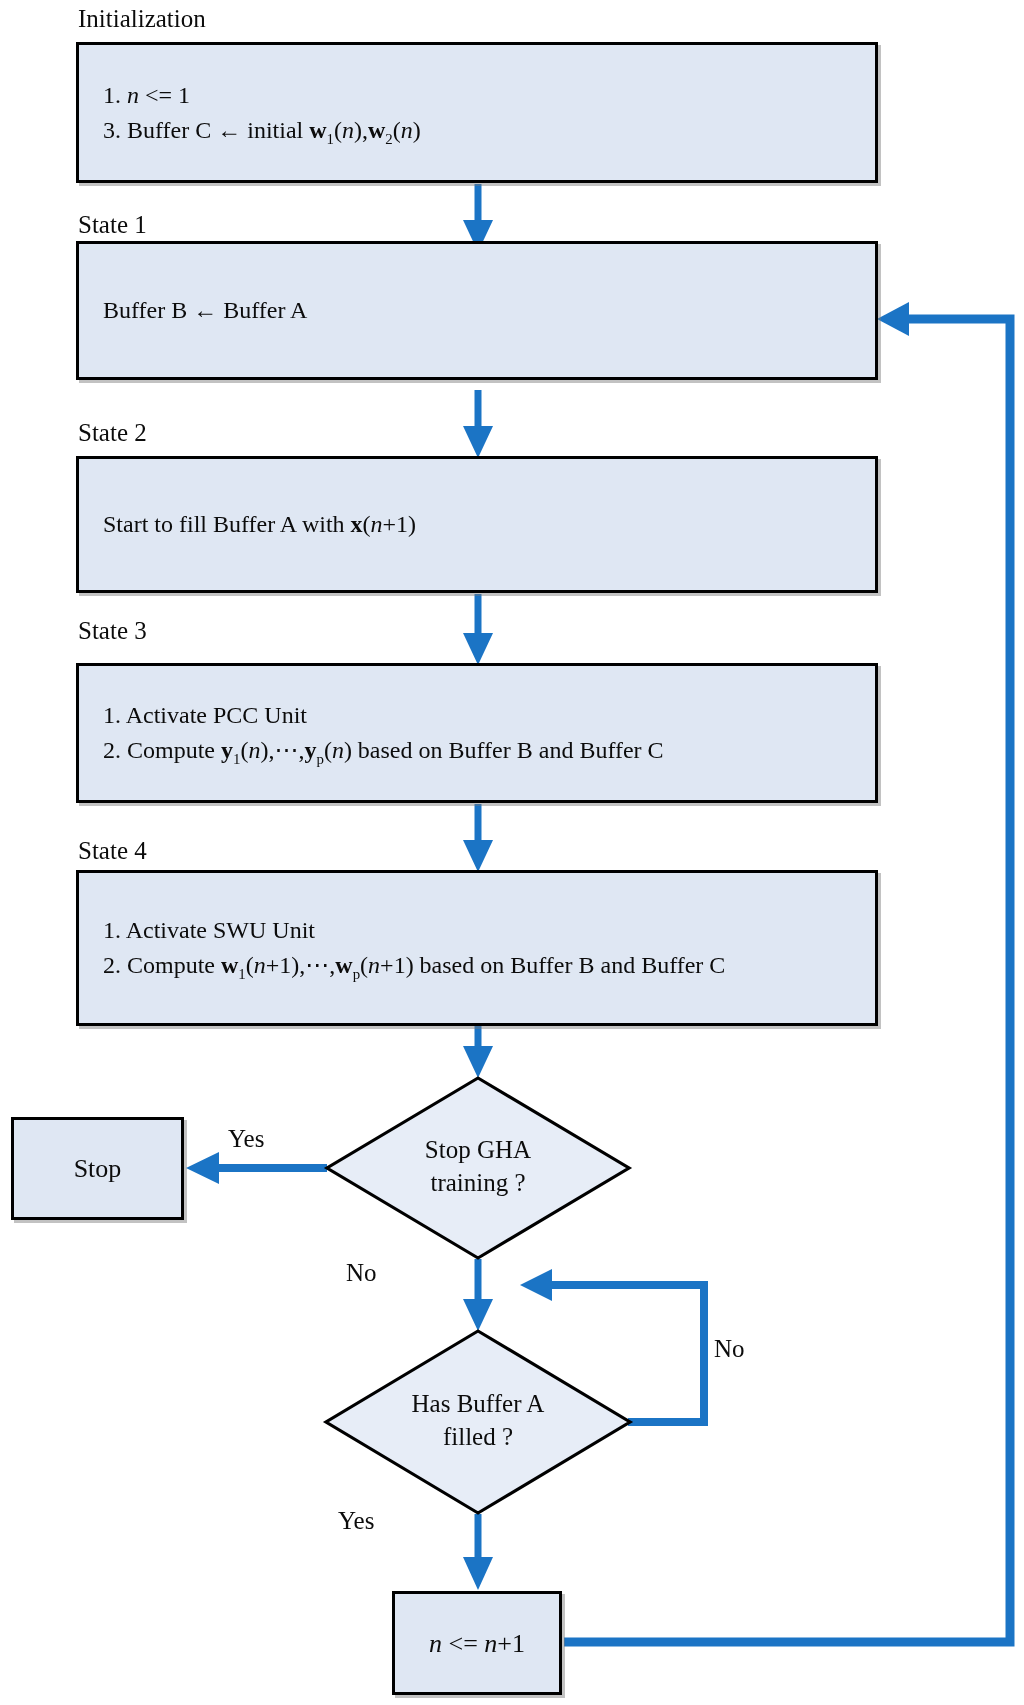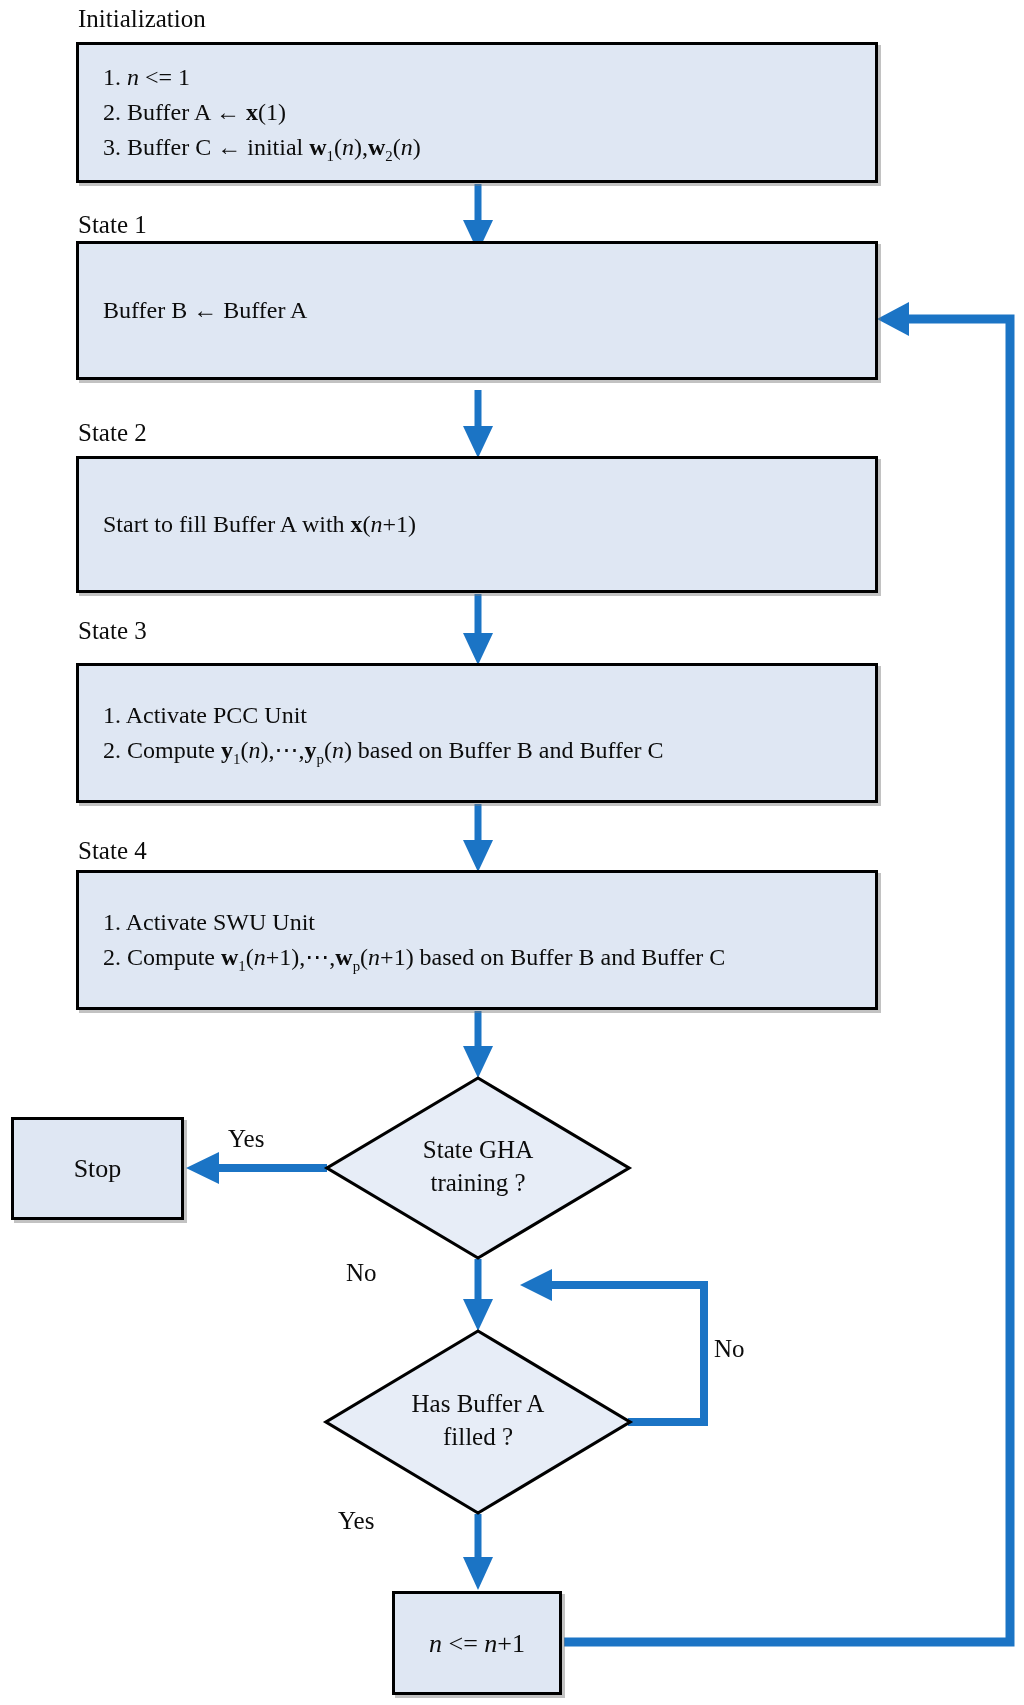--- a/index.html
+++ b/index.html
@@ -98,52 +98,51 @@
   </svg>
 
   <div class="section-label" style="left:78px;top:6px;">Initialization</div>
   <div class="section-label" style="left:78px;top:212px;">State 1</div>
   <div class="section-label" style="left:78px;top:420px;">State 2</div>
   <div class="section-label" style="left:78px;top:618px;">State 3</div>
   <div class="section-label" style="left:78px;top:838px;">State 4</div>
 
   <div class="pbox pad-left" style="left:76px;top:42px;width:802px;height:141px;">
     <div class="line">1. <i>n</i> &lt;= 1</div>
-    <div class="line">2. Buffer A ← <b>x</b>(1)</div>
     <div class="line">3. Buffer C ← initial <b>w</b><sub>1</sub>(<i>n</i>),<b>w</b><sub>2</sub>(<i>n</i>)</div>
   </div>
 
   <div class="pbox pad-left" style="left:76px;top:241px;width:802px;height:139px;">
     <div class="line">Buffer B ← Buffer A</div>
   </div>
 
   <div class="pbox pad-left" style="left:76px;top:456px;width:802px;height:137px;">
     <div class="line">Start to fill Buffer A with <b>x</b>(<i>n</i>+1)</div>
   </div>
 
   <div class="pbox pad-left" style="left:76px;top:663px;width:802px;height:140px;">
     <div class="line">1. Activate PCC Unit</div>
     <div class="line">2. Compute <b>y</b><sub>1</sub>(<i>n</i>),⋯,<b>y</b><sub>p</sub>(<i>n</i>) based on Buffer B and Buffer C</div>
   </div>
 
-  <div class="pbox pad-left" style="left:76px;top:870px;width:802px;height:140px;">
+  <div class="pbox pad-left" style="left:76px;top:870px;width:802px;height:156px;">
     <div class="line">1. Activate SWU Unit</div>
     <div class="line">2. Compute <b>w</b><sub>1</sub>(<i>n</i>+1),⋯,<b>w</b><sub>p</sub>(<i>n</i>+1) based on Buffer B and Buffer C</div>
   </div>
 
   <div class="pbox center-text" style="left:11px;top:1117px;width:173px;height:103px;">
     <div class="line" style="font-size:26px;">Stop</div>
   </div>
 
   <div class="pbox center-text" style="left:392px;top:1591px;width:170px;height:104px;">
     <div class="line" style="font-size:26px;"><i>n</i> &lt;= <i>n</i>+1</div>
   </div>
 
   <div class="diamond-label" style="left:358px;top:1133px;">
-    <div>State GHA</div>
+    <div>Stop GHA</div>
     <div>training ?</div>
   </div>
   <div class="diamond-label" style="left:358px;top:1387px;">
     <div>Has Buffer A</div>
     <div>filled ?</div>
   </div>
 
   <div class="edge-label" style="left:228px;top:1126px;">Yes</div>
   <div class="edge-label" style="left:346px;top:1260px;">No</div>
   <div class="edge-label" style="left:714px;top:1336px;">No</div>

